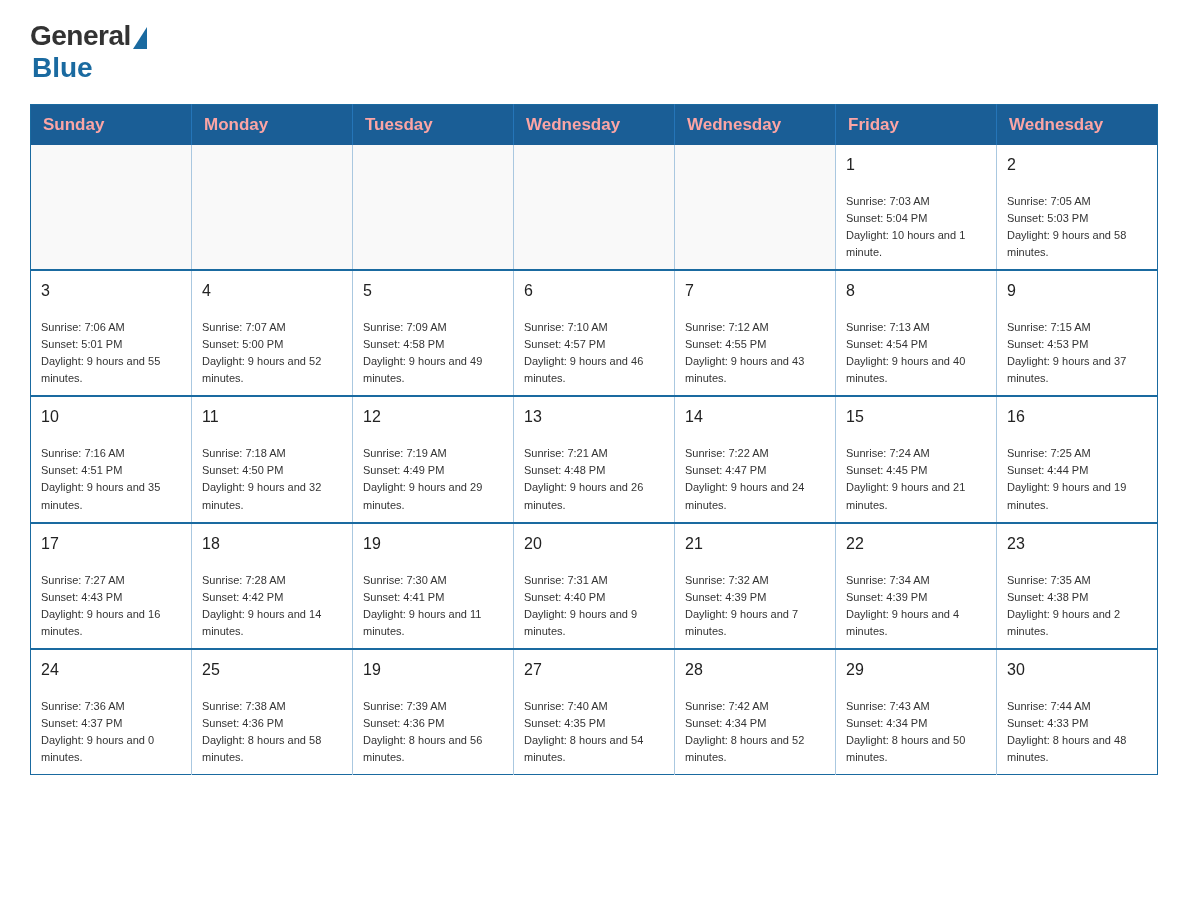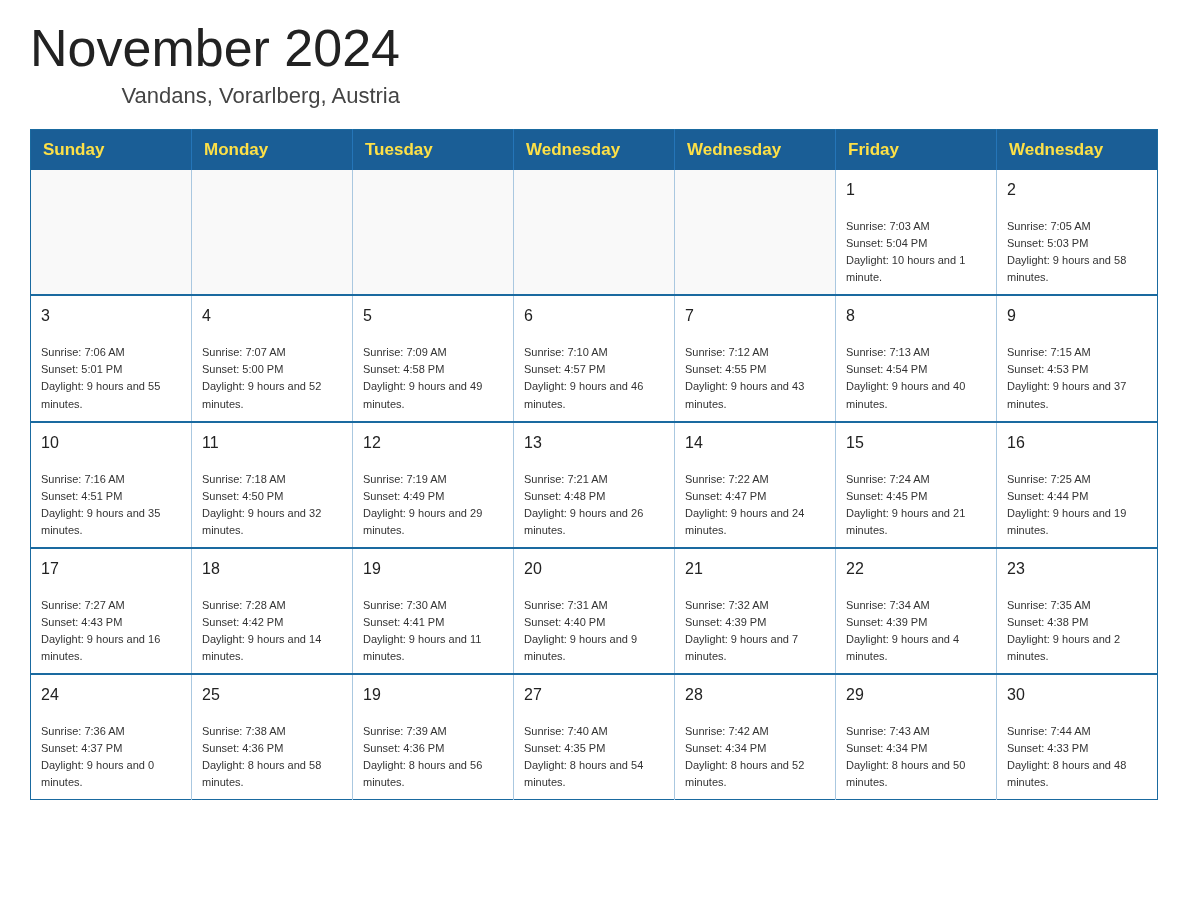--- a/index.html
+++ b/index.html
@@ -60,21 +60,21 @@
       font-weight: normal;
       margin-top: 6px;
     }
     .calendar-table {
       width: 100%;
       border-collapse: collapse;
       border: 1px solid #1a6aa0;
     }
     .calendar-table th {
       background-color: #1a5e96;
-      color: #fde047;
+      color: #fca5a5;
       font-size: 17px;
       font-weight: bold;
       padding: 10px 12px;
       text-align: left;
       border-right: 1px solid #2575b8;
     }
     .calendar-table th:last-child {
       border-right: none;
     }
     .calendar-table td {
@@ -108,23 +108,26 @@
       margin-top: 16px;
     }
     .empty-cell {
       background: #f9f9f9;
     }
   </style>
 </head>
 <body>
 
 <div class="header-area">
-  <div class="title-area">
-    <div class="month-title">November 2024</div>
-    <div class="location-title">Vandans, Vorarlberg, Austria</div>
+  <div class="logo">
+    <div class="logo-top">
+      <span class="logo-general">General</span>
+      <div class="logo-triangle"></div>
+    </div>
+    <span class="logo-blue">Blue</span>
   </div>
 </div>
 
 <table class="calendar-table">
   <thead>
     <tr>
     <th>Sunday</th>
         <th>Monday</th>
         <th>Tuesday</th>
         <th>Wednesday</th>

